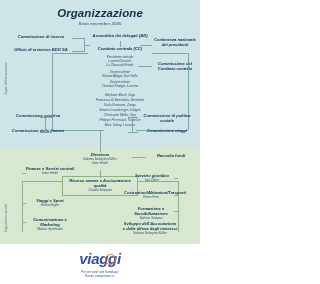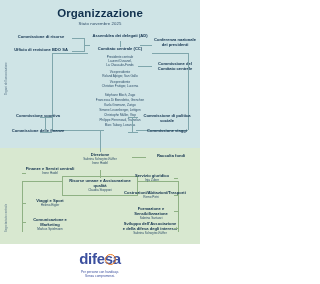--- a/index.html
+++ b/index.html
@@ -2,21 +2,21 @@
 <html><head>
 <meta charset="utf-8">
 <style>
   html,body{margin:0;padding:0;}
   body{
     width:200px;height:284px;overflow:hidden;
     background:#ffffff;
     font-family:"Liberation Sans","DejaVu Sans",sans-serif;
     color:#1b2f4a;
   }
-  .page{position:relative;width:200px;height:256px;}
+  .page{position:relative;width:200px;height:256px;font-style:italic;}
 
   
   .band-top{
     position:absolute;left:0;top:0;width:200px;height:148px;
     background:#cfe4e6;
   }
   .band-bottom{
     position:absolute;left:0;top:148px;width:200px;height:96px;
     background:#d8e8d0;
   }
@@ -242,21 +242,21 @@
     <span class="hd">Sviluppo dell'Associazione e della difesa degli interessi</span>
     <span class="sub">Sabrina Schwyter-Küffer</span>
   </div>
   <div class="ln h g" style="left:174px;top:178px;width:4px;"></div>
   <div class="ln h g" style="left:174px;top:195px;width:4px;"></div>
   <div class="ln h g" style="left:174px;top:211px;width:4px;"></div>
   <div class="ln h g" style="left:174px;top:228px;width:4px;"></div>
 
   <div class="logo-wrap">
     <div class="logo-text">
-      <span>difesa</span>
+      <span>viaggi</span>
       <span class="logo-ring"></span>
     </div>
     <div class="logo-tag">
       <div>Per persone con handicap.</div>
       <div>Senza compromessi.</div>
     </div>
   </div>
 
 </div>
 

